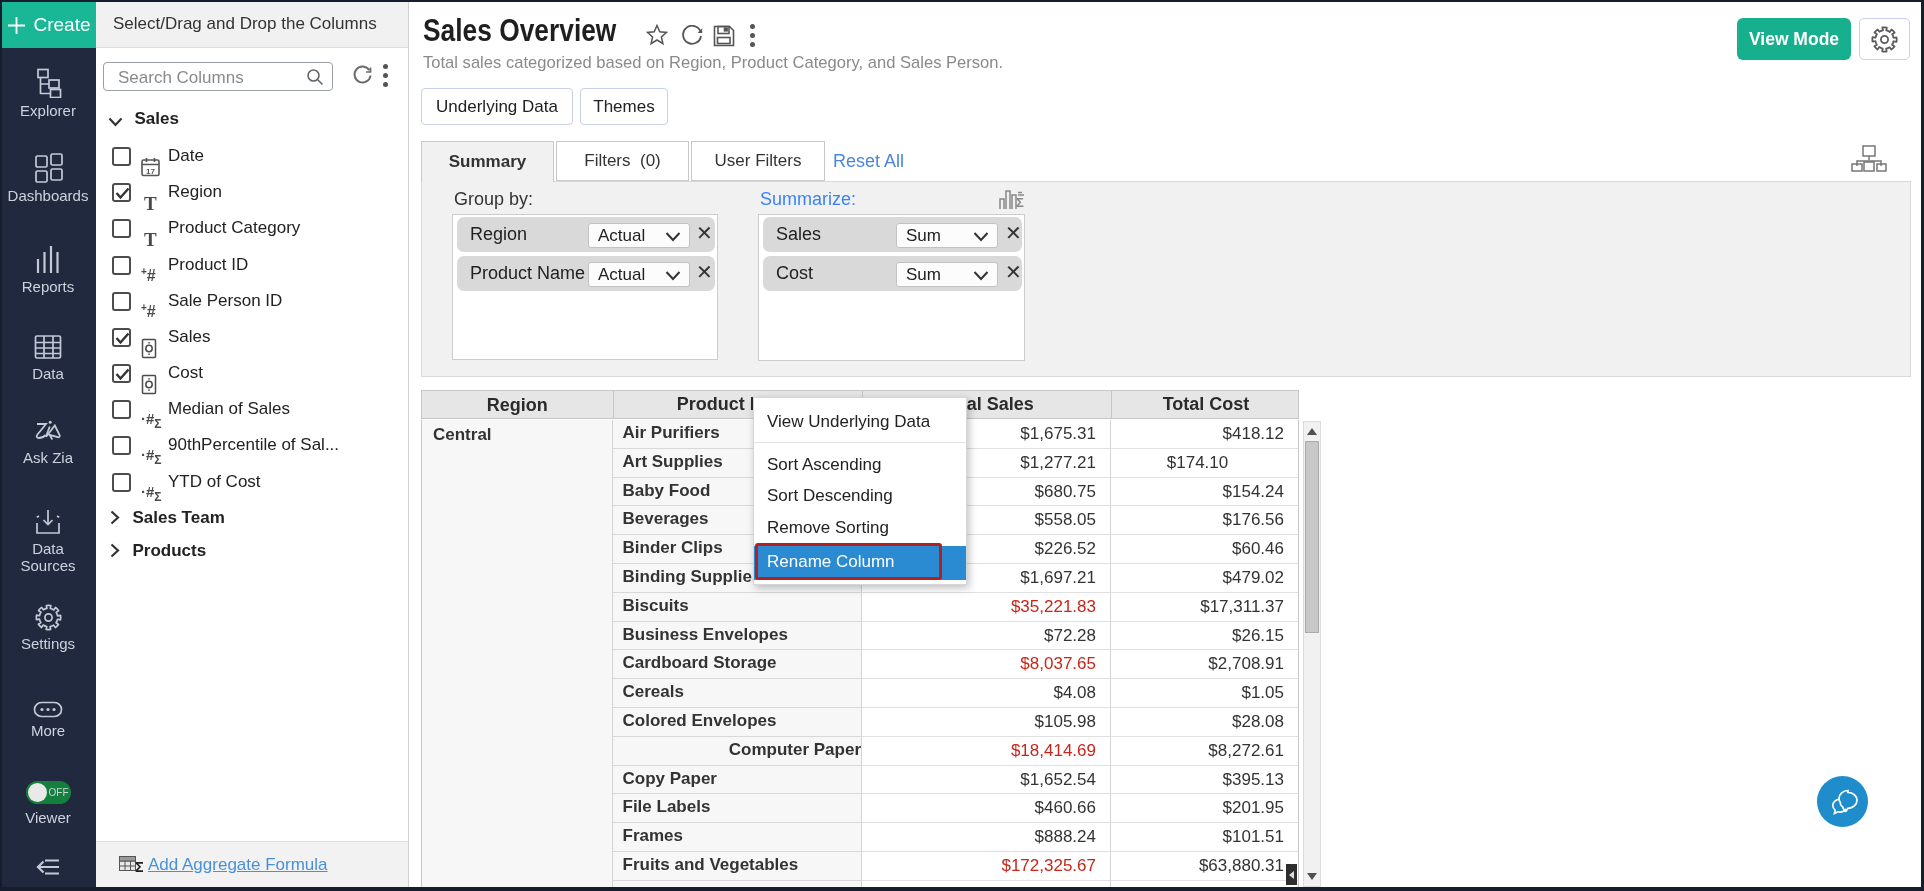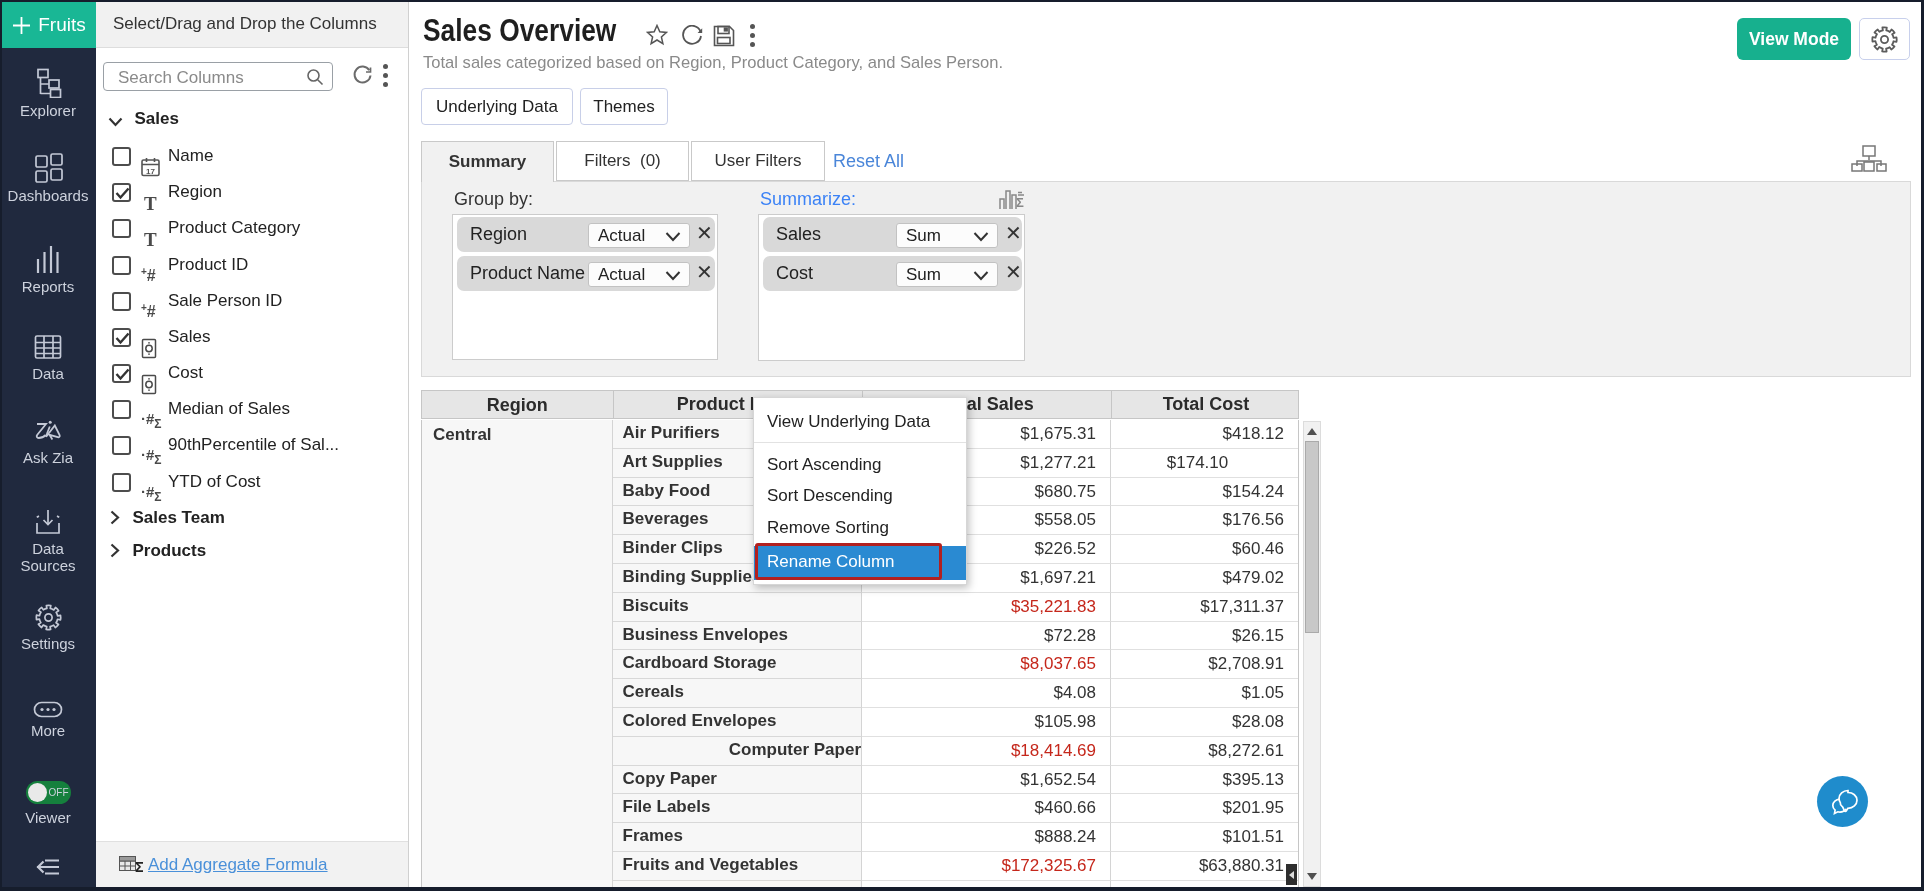--- a/index.html
+++ b/index.html
@@ -67,21 +67,21 @@
 #chat{position:absolute;left:1817px;top:776px;width:51px;height:51px;border-radius:50%;background:#1f8ccc;}
 </style>
 </head>
 <body>
 <div id="page">
   <div id="sidebar">
     <div id="createBtn">
         <svg width="19" height="19" viewBox="0 0 19 19">
           <path d="M9.5 1v17M1 9.5h17" stroke="#fff" stroke-width="1.8"></path>
         </svg>
-        <span>Fruits</span>
+        <span>Create</span>
       </div>
     <div class="navit" style="top:68px;">
       <svg class="navic" width="28" height="30" viewBox="0 0 28 30" fill="none" stroke="#c4c9d6" stroke-width="1.7">
         <rect x="4" y="1.5" width="10" height="8"></rect>
           <path d="M6.5 9.5V26M6.5 16h8.5M6.5 25.5h10"></path>
         <rect x="15" y="12" width="10" height="8"></rect>
           <rect x="16.5" y="21.5" width="10" height="8"></rect>
       </svg>Explorer</div>
     <div class="navit" style="top:153px;">
       <svg class="navic" width="29" height="30" viewBox="0 0 29 30" fill="none" stroke="#c4c9d6" stroke-width="1.7">
@@ -163,21 +163,21 @@
         </svg>
       <span class="grouplabel" style="position:relative;top:-3px;left:7px;">Sales</span>
     </div>
     <div class="treerow" style="top:145px;">
       <div class="cbx"></div>
       <div class="ticon"><svg width="19" height="20" viewBox="0 0 19 20" fill="none" stroke="#555" stroke-width="1.6">
             <rect x="1" y="3" width="17" height="15.5" rx="1.5"></rect>
             <path d="M1 7.5h17M5.5 1v4M13.5 1v4"></path>
             <text x="9.5" y="16.5" font-size="8" fill="#555" stroke="none" text-anchor="middle" font-weight="bold">17</text>
           </svg></div>
-      <div class="tlabel">Name</div>
+      <div class="tlabel">Date</div>
     </div>
     <div class="treerow" style="top:181px;">
       <div class="cbx">
           <svg width="15" height="13" viewBox="0 0 15 13">
             <path d="M1.5 6l4 4.5L13.5 1.5" stroke="#333" stroke-width="2.4" fill="none"></path>
           </svg>
         </div>
       <div class="ticon" style="font-family:'Liberation Serif',serif;font-size:19px;font-weight:bold;color:#4a4a4a;padding-left:3px;">T</div>
       <div class="tlabel">Region</div>
     </div>

